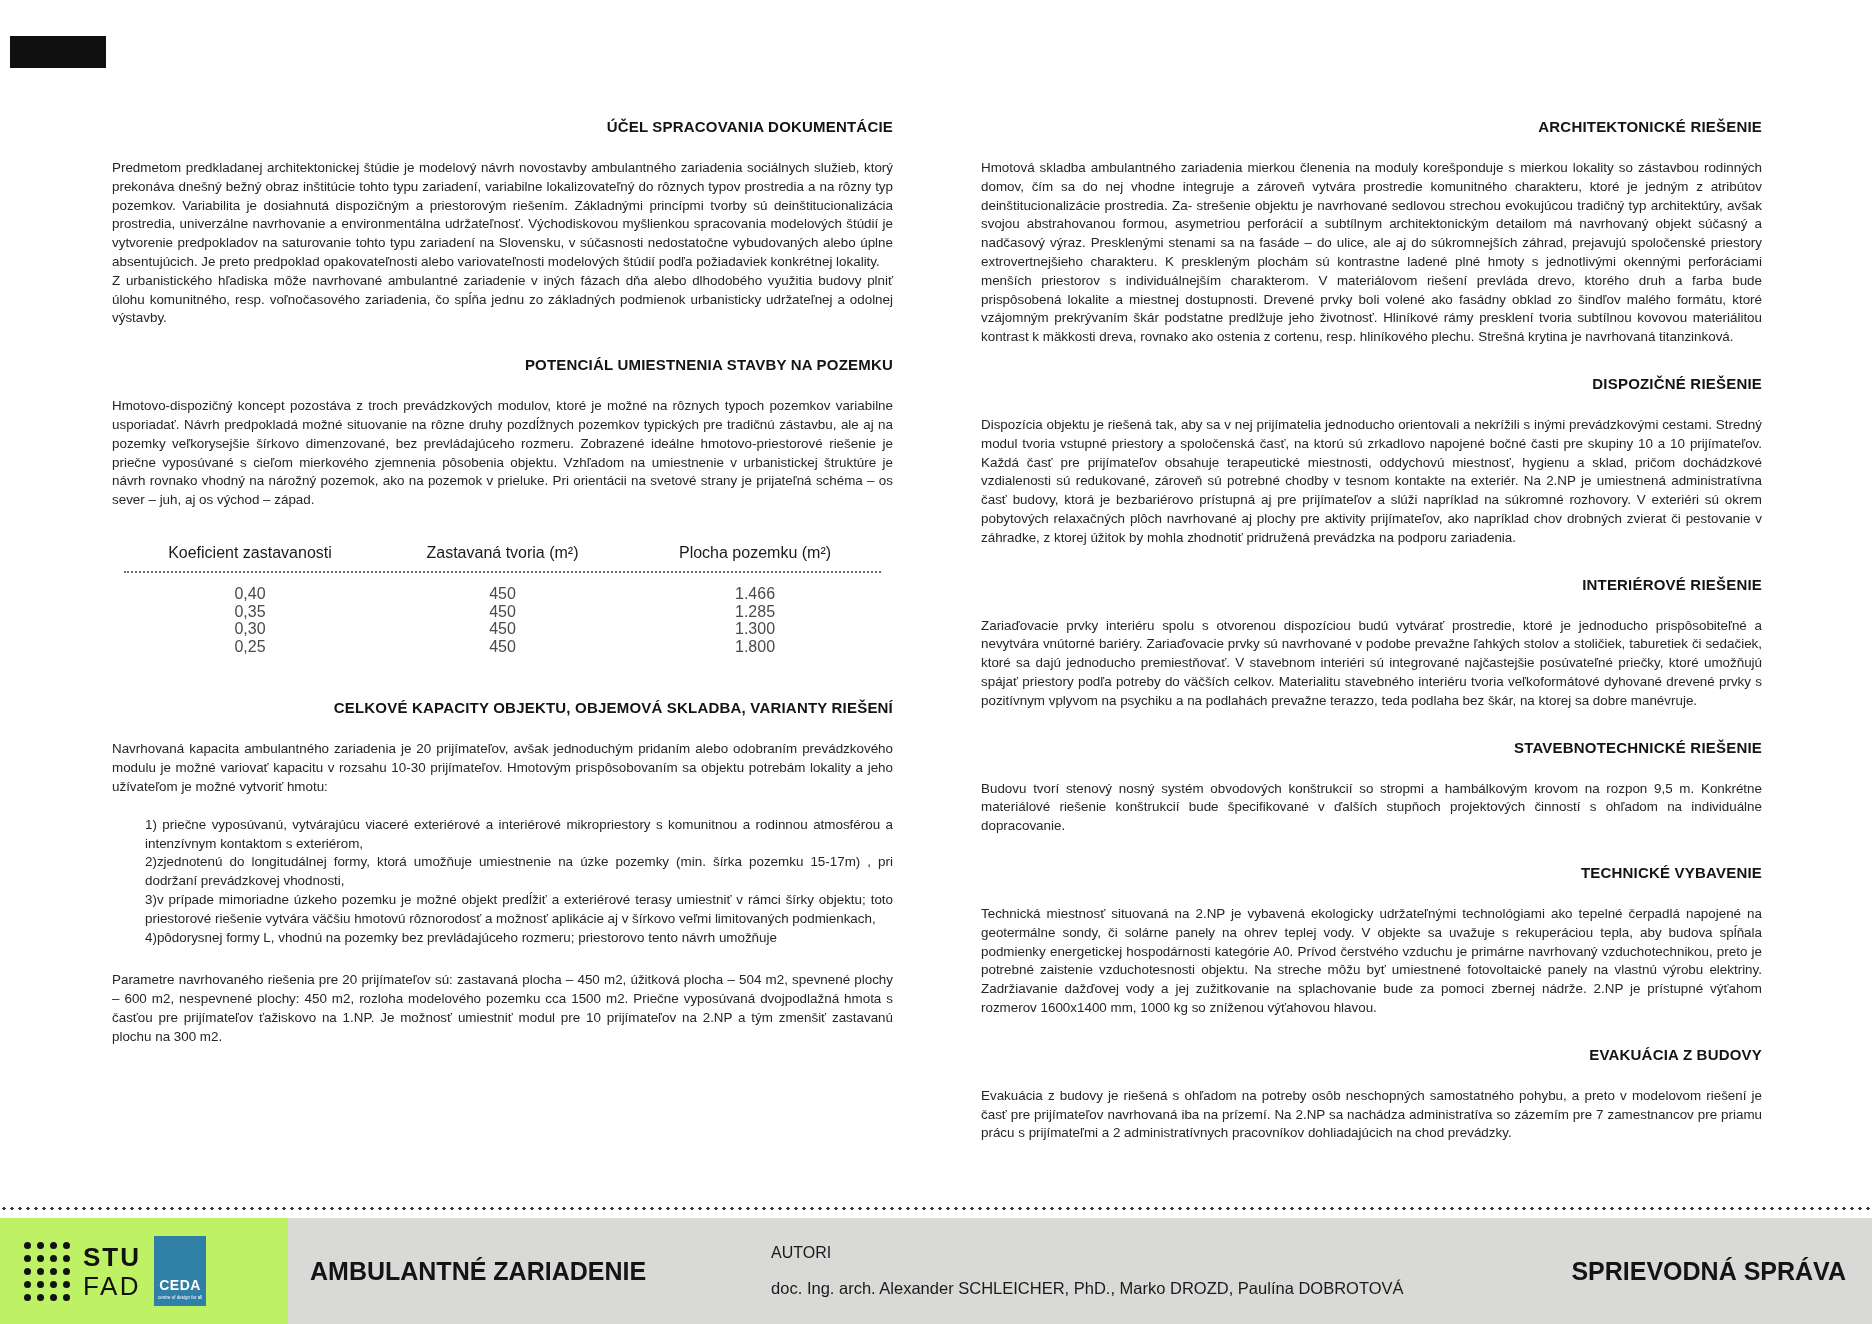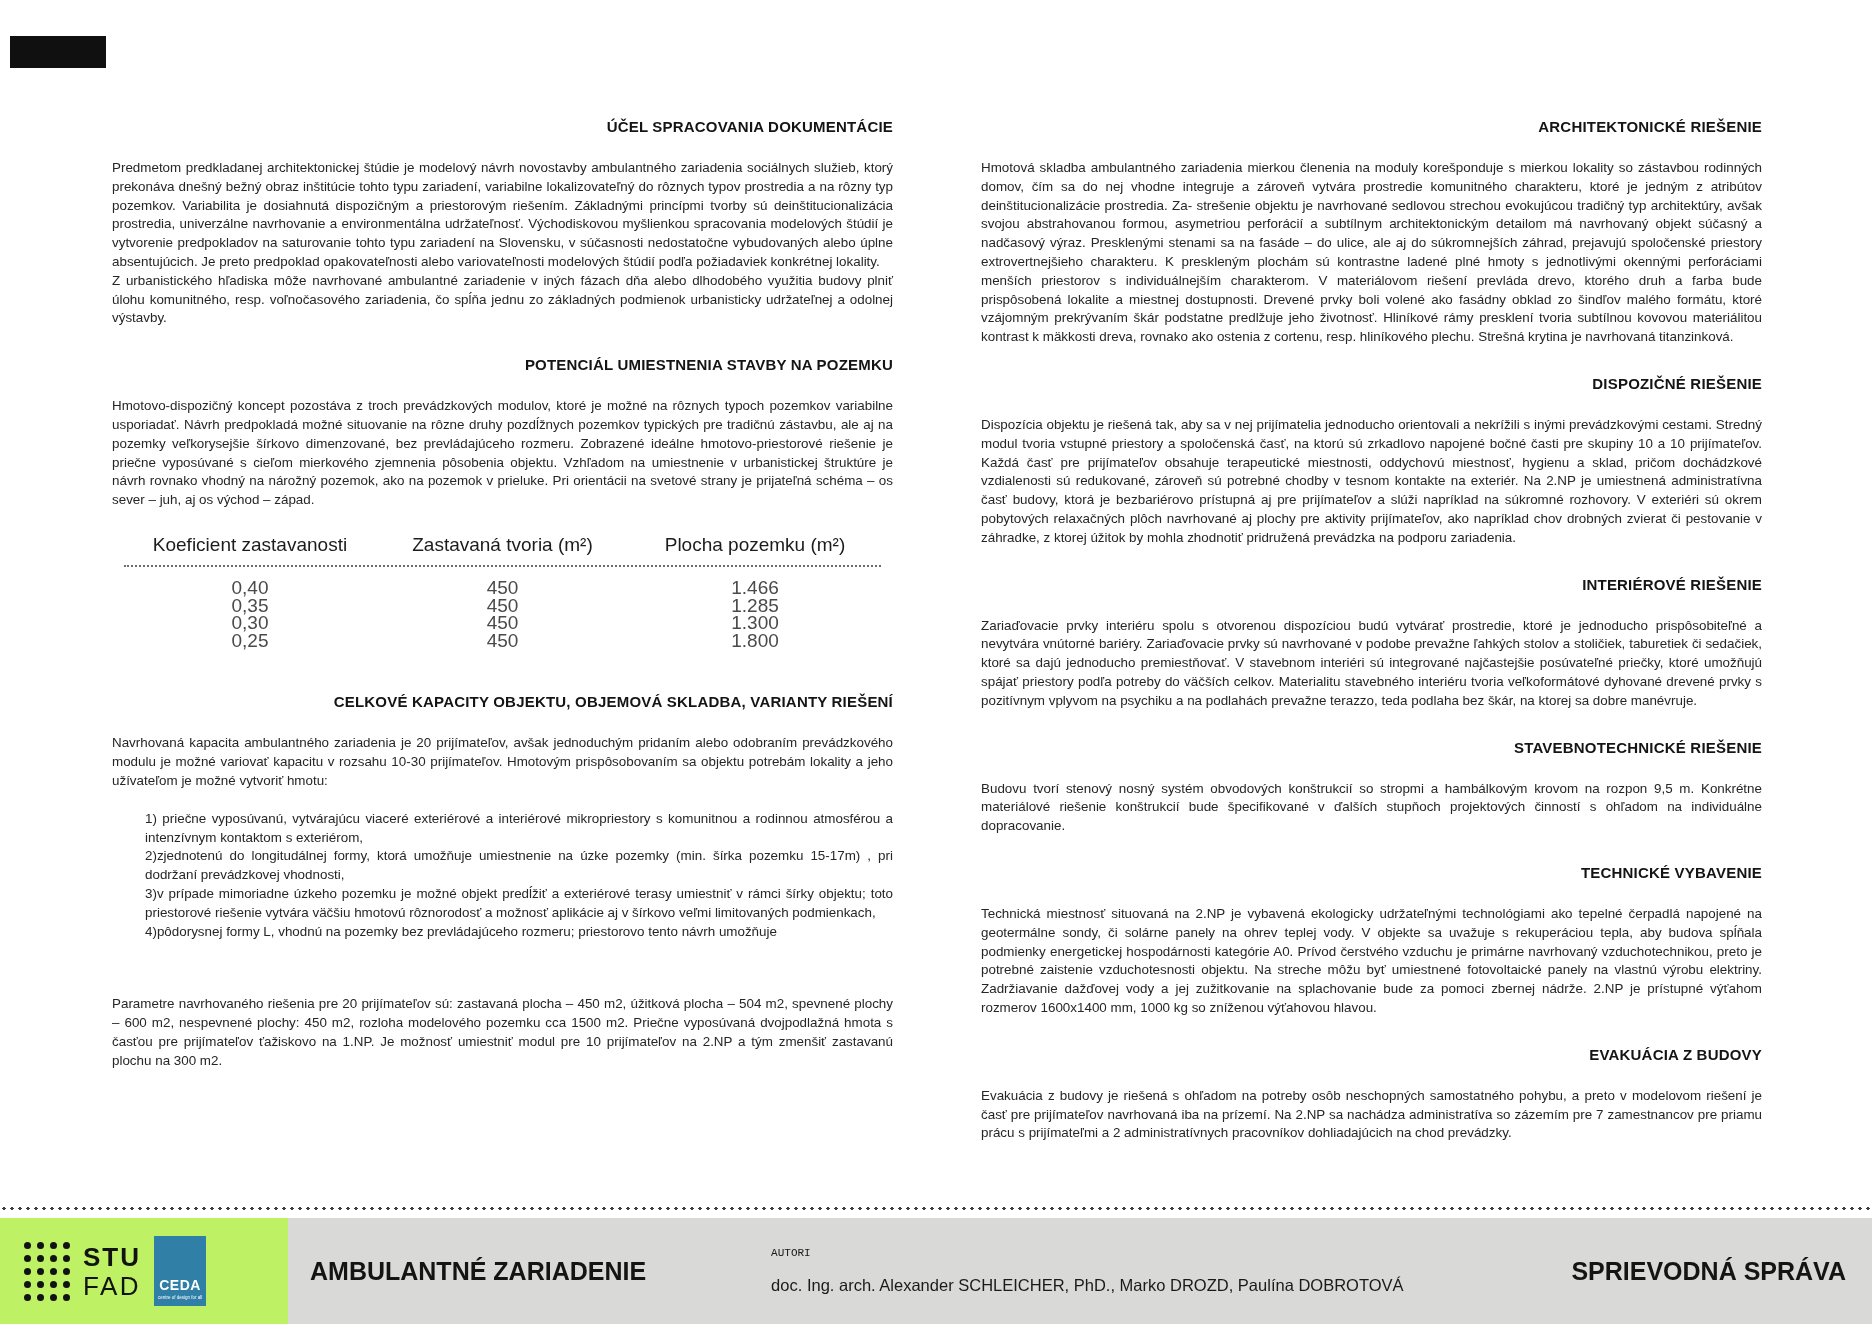--- a/index.html
+++ b/index.html
@@ -9,27 +9,27 @@
   }
   .corner-mark{position:absolute;left:10px;top:36px;width:96px;height:32px;background:#101010;}
   .content{position:absolute;top:118px;left:112px;right:110px;display:flex;gap:88px;}
   .col{flex:1;min-width:0;}
   .sec-h{
     font-size:15px;font-weight:bold;text-align:right;color:#141414;
     letter-spacing:.2px;margin:28px 0 24px 0;
   }
   .sec-h.first{margin-top:0;}
   p.body{font-size:13.4px;line-height:18.8px;text-align:justify;margin:0;}
-  p.body.big-gap-top{margin-top:54px;}
+  p.body.big-gap-top{margin-top:24px;}
   .list-item{
     font-size:13.4px;line-height:18.8px;text-align:justify;margin:0 0 0 33px;
   }
   .list-wrap{margin-top:19px;}
   
-  .mini-table{margin:24px auto 6px auto;width:97%;font-size:19px;}
+  .mini-table{margin:34px auto 6px auto;width:97%;font-size:16px;}
   .t-head{display:grid;grid-template-columns:1fr 1fr 1fr;text-align:center;padding-bottom:9px;color:#1c1c1c;}
   .t-rule{border-top:2px dotted #6e6e6e;height:0;margin-bottom:12px;}
   .t-row{display:grid;grid-template-columns:1fr 1fr 1fr;text-align:center;line-height:17.6px;color:#4a4a4a;}
   
   .dot-rule{
     position:absolute;left:0;top:1206px;width:100%;height:5px;
     background-image:radial-gradient(circle,#3c3c3c 1.6px,transparent 1.8px);
     background-size:8px 5px;background-repeat:repeat-x;background-position:0 center;
   }
   .footer{position:absolute;left:0;bottom:0;width:100%;height:106px;display:flex;}
@@ -48,21 +48,21 @@
   .stu-line2{font-size:26px;font-weight:normal;letter-spacing:2.5px;margin-top:3px;}
   .ceda-box{
     width:52px;height:70px;background:var(--ceda_blue,#2f7fa6);color:#fff;
     display:flex;flex-direction:column;justify-content:flex-end;align-items:center;
     padding-bottom:6px;box-sizing:border-box;
   }
   .ceda-name{font-size:14px;font-weight:bold;letter-spacing:.5px;}
   .ceda-tag{font-size:4.5px;margin-top:2px;white-space:nowrap;}
   .project-title{font-size:25px;font-weight:bold;color:#141414;white-space:nowrap;}
   .autori{margin-left:125px;color:#1a1a1a;}
-  .autori-label{font-size:11px;margin-bottom:17px;font-family:Liberation Mono, monospace;}
+  .autori-label{font-size:16px;margin-bottom:17px;}
   .authors{font-size:16.5px;}
   .doc-title{margin-left:auto;font-size:25px;font-weight:bold;color:#141414;white-space:nowrap;}
 </style>
 </head>
 <body>
 
 <div class="corner-mark"></div>
 
 <div class="content">
 

